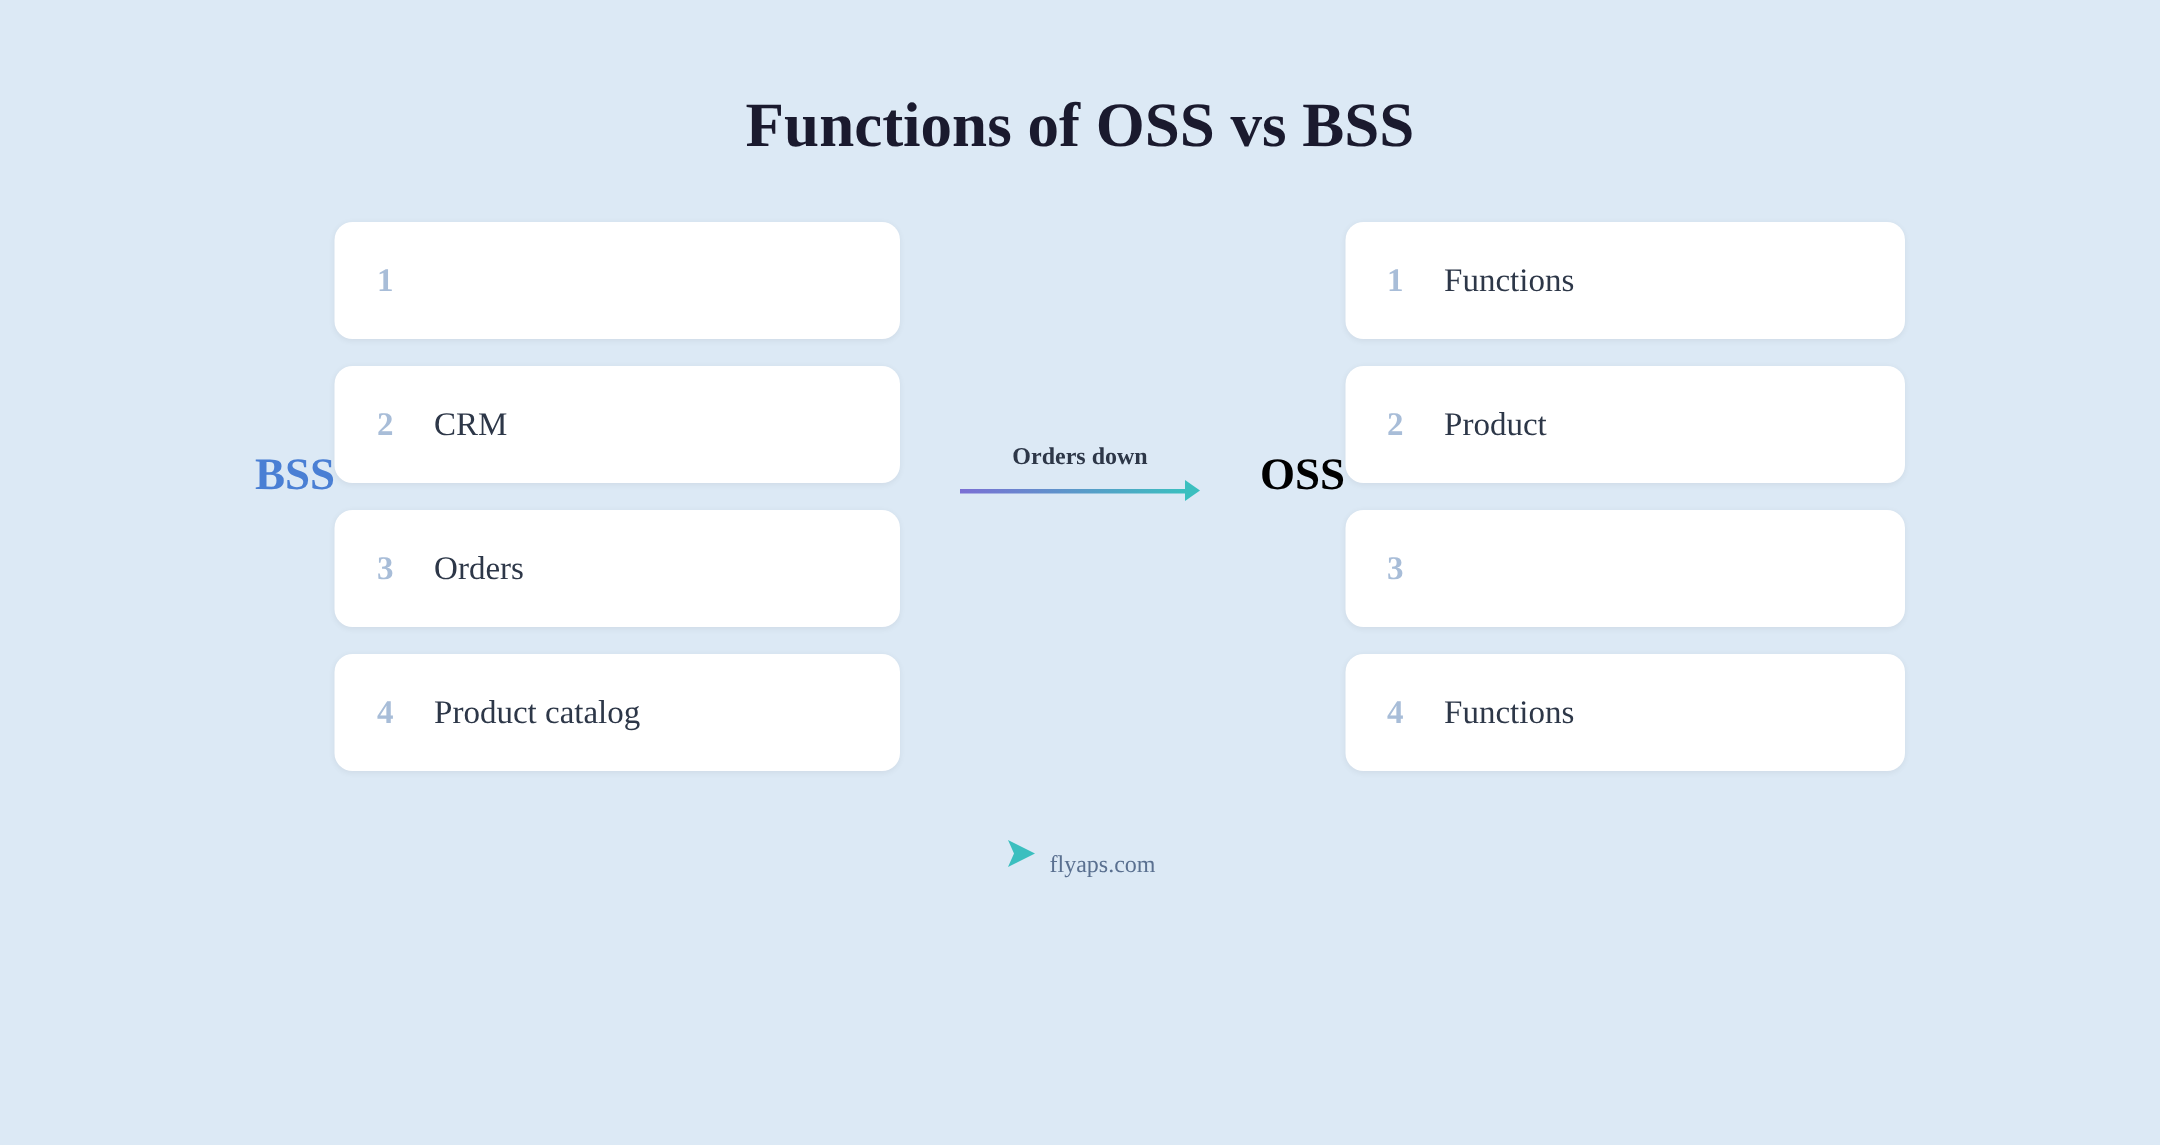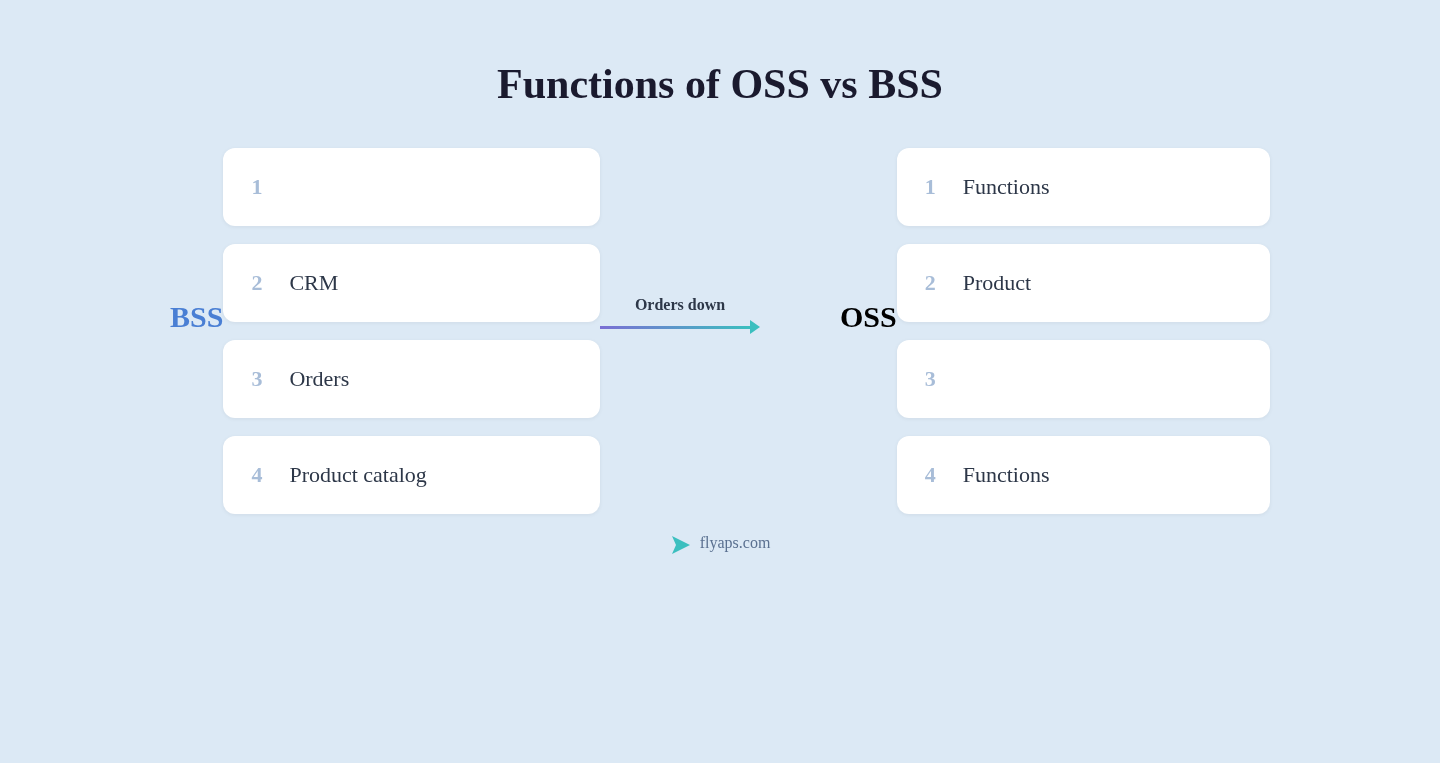--- a/index.html
+++ b/index.html
@@ -150,39 +150,39 @@
 
     .faults-label {
       font-size: 16px;
       font-weight: 700;
       color: #2d3748;
       margin-top: 6px;
     }
 
     .footer {
       display: flex;
-      align-items: flex-start;
+      align-items: flex-end;
       gap: 8px;
-      margin-top: 20px;
+      margin-top: 44px;
     }
 
     .footer-logo {
       color: #3bbfbf;
       font-size: 20px;
     }
 
     .footer-text {
       font-size: 16px;
       color: #5a7090;
     }
 
     
     .middle-content {
       display: flex;
-      flex-direction: row;
+      flex-direction: column;
       width: 100%;
       padding-top: 68px;
     }
 
     .orders-down-block {
       display: flex;
       flex-direction: column;
       align-items: center;
       margin-bottom: 4px;
     }

